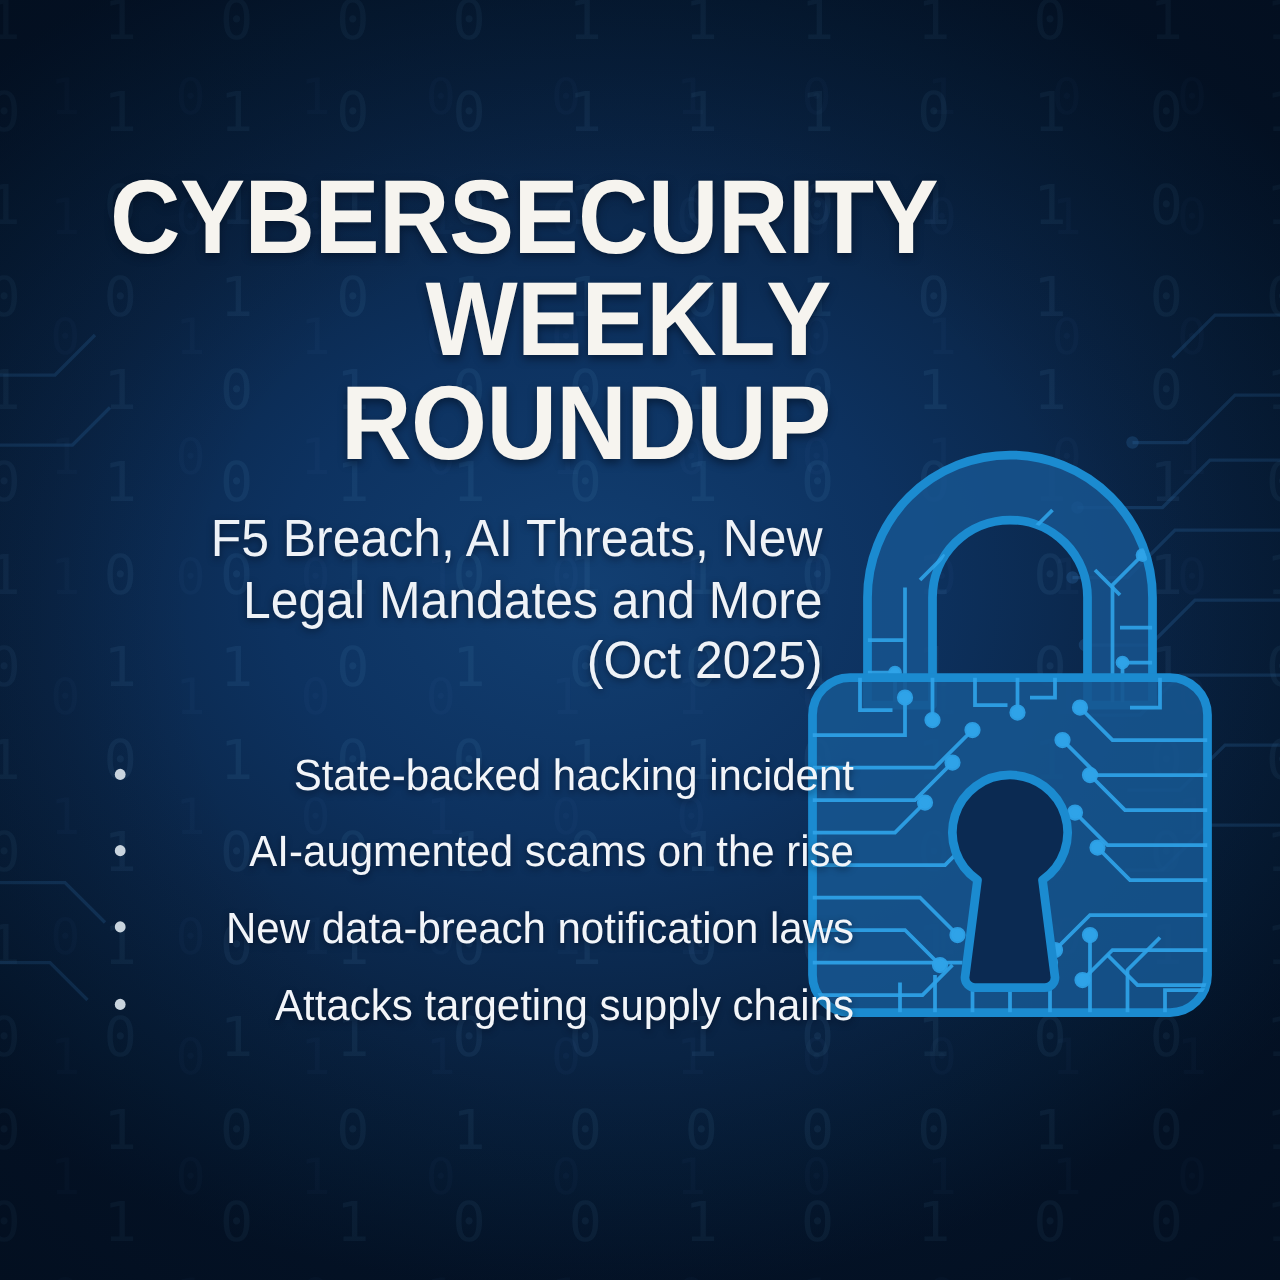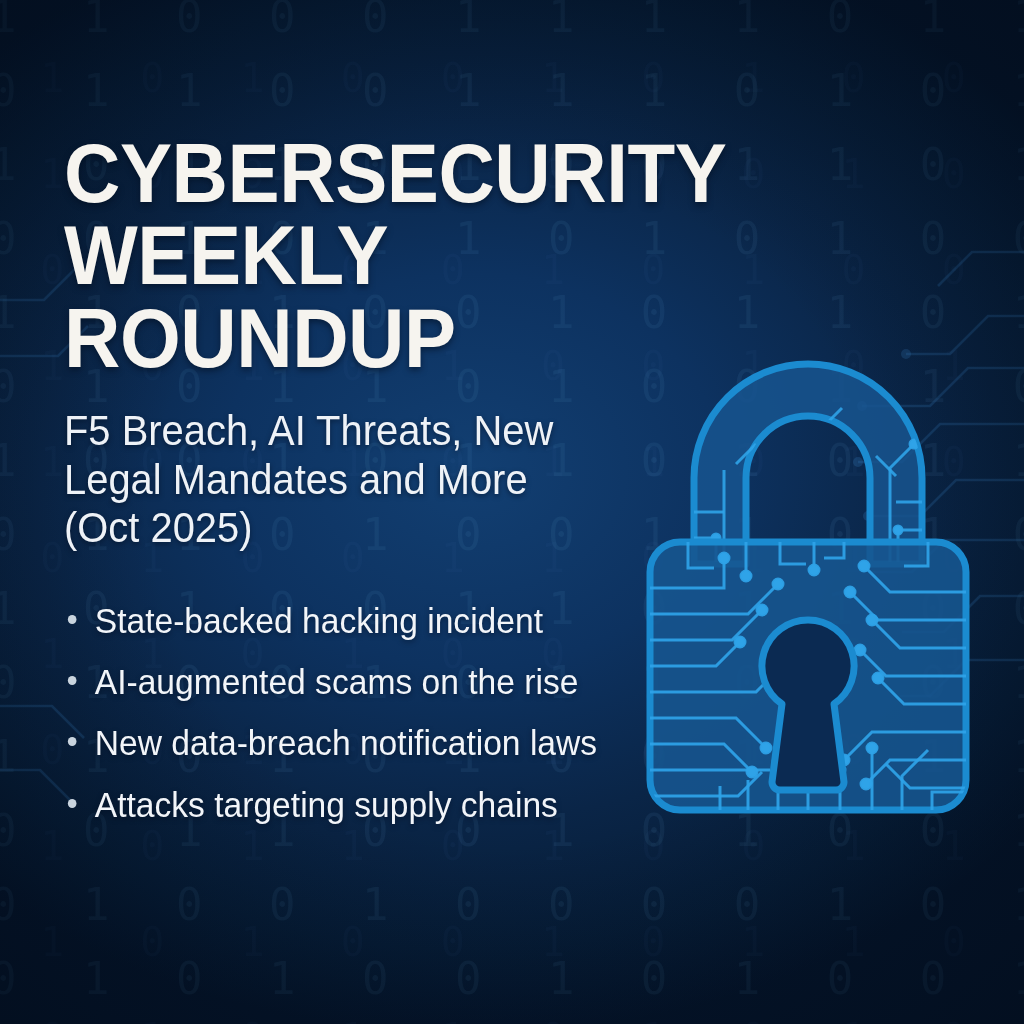--- a/index.html
+++ b/index.html
@@ -51,21 +51,21 @@
 
   
   .lock-art{
     position:absolute;left:628px;top:352px;
     width:360px;height:480px;
   }
   .lock-art svg{display:block;width:100%;height:100%;}
 
   
   .content{
-    position:absolute;left:64px;top:132px;width:620px;
+    position:absolute;left:88px;top:132px;width:620px;text-align:right;
   }
   .title{
     margin:0;
     font-size:84px;
     line-height:0.98;
     font-weight:700;
     letter-spacing:-0.5px;
     color:#f6f4ef;
     text-transform:uppercase;
     transform:scaleX(0.93);

